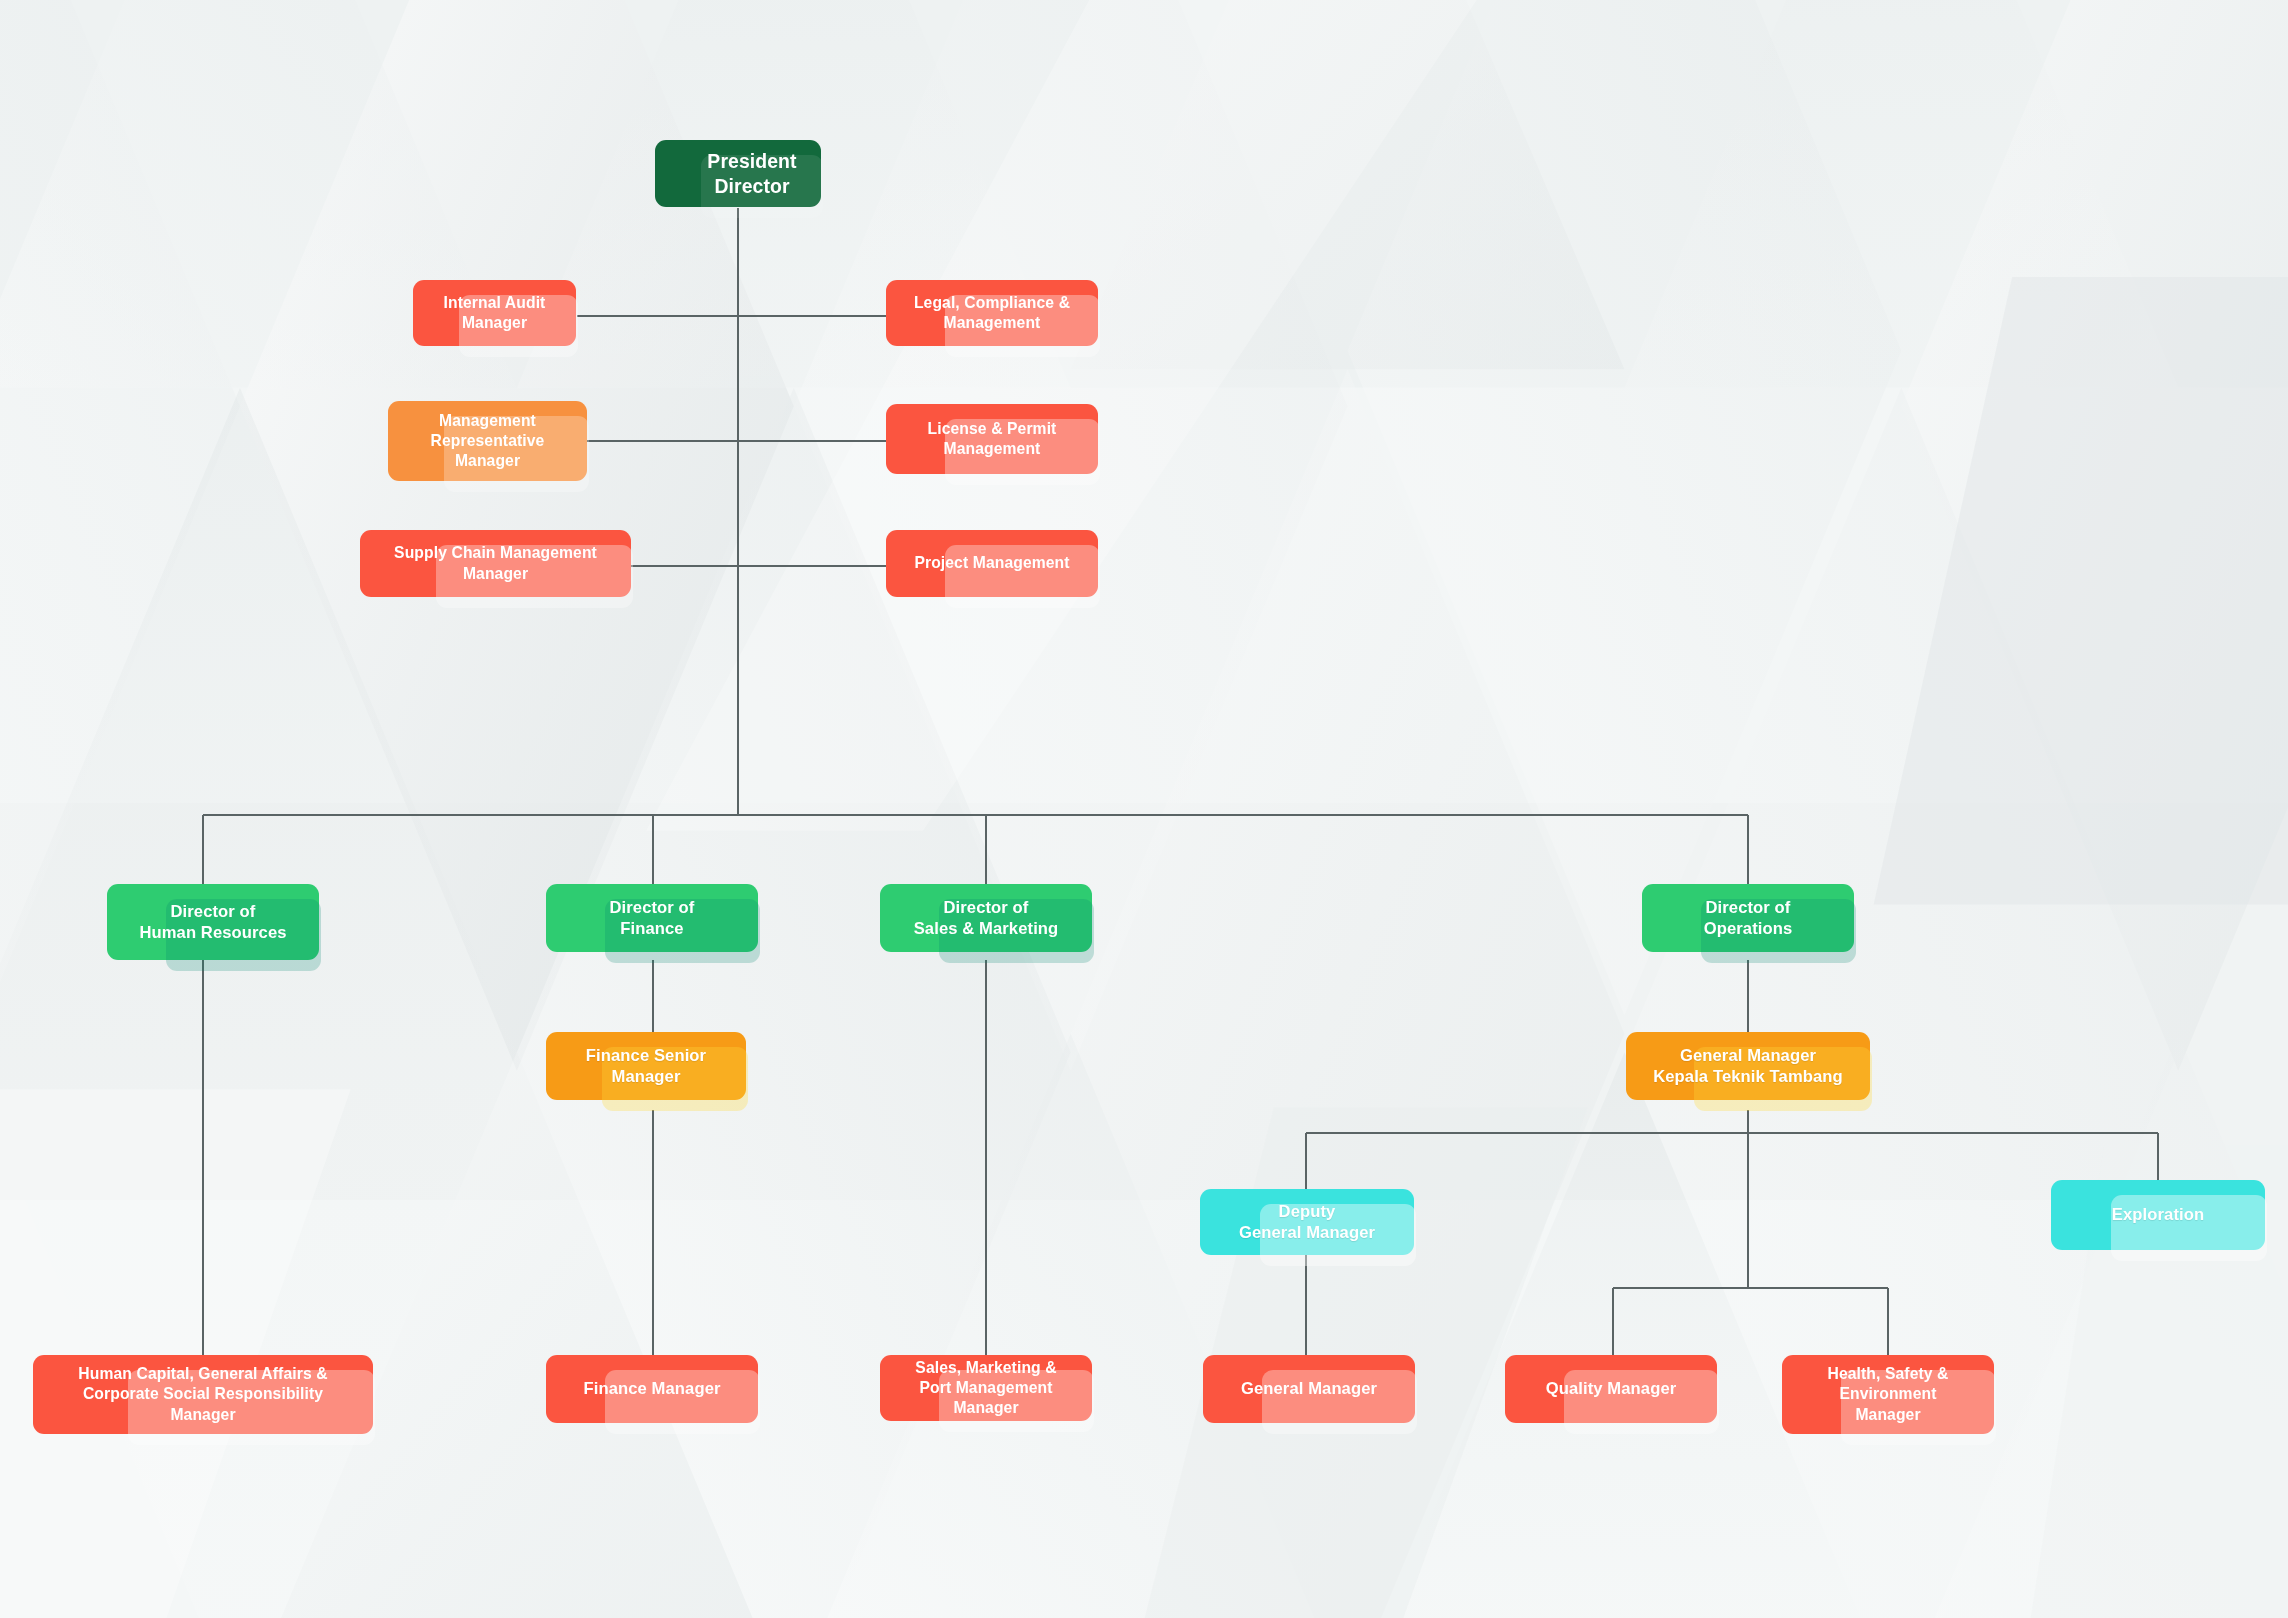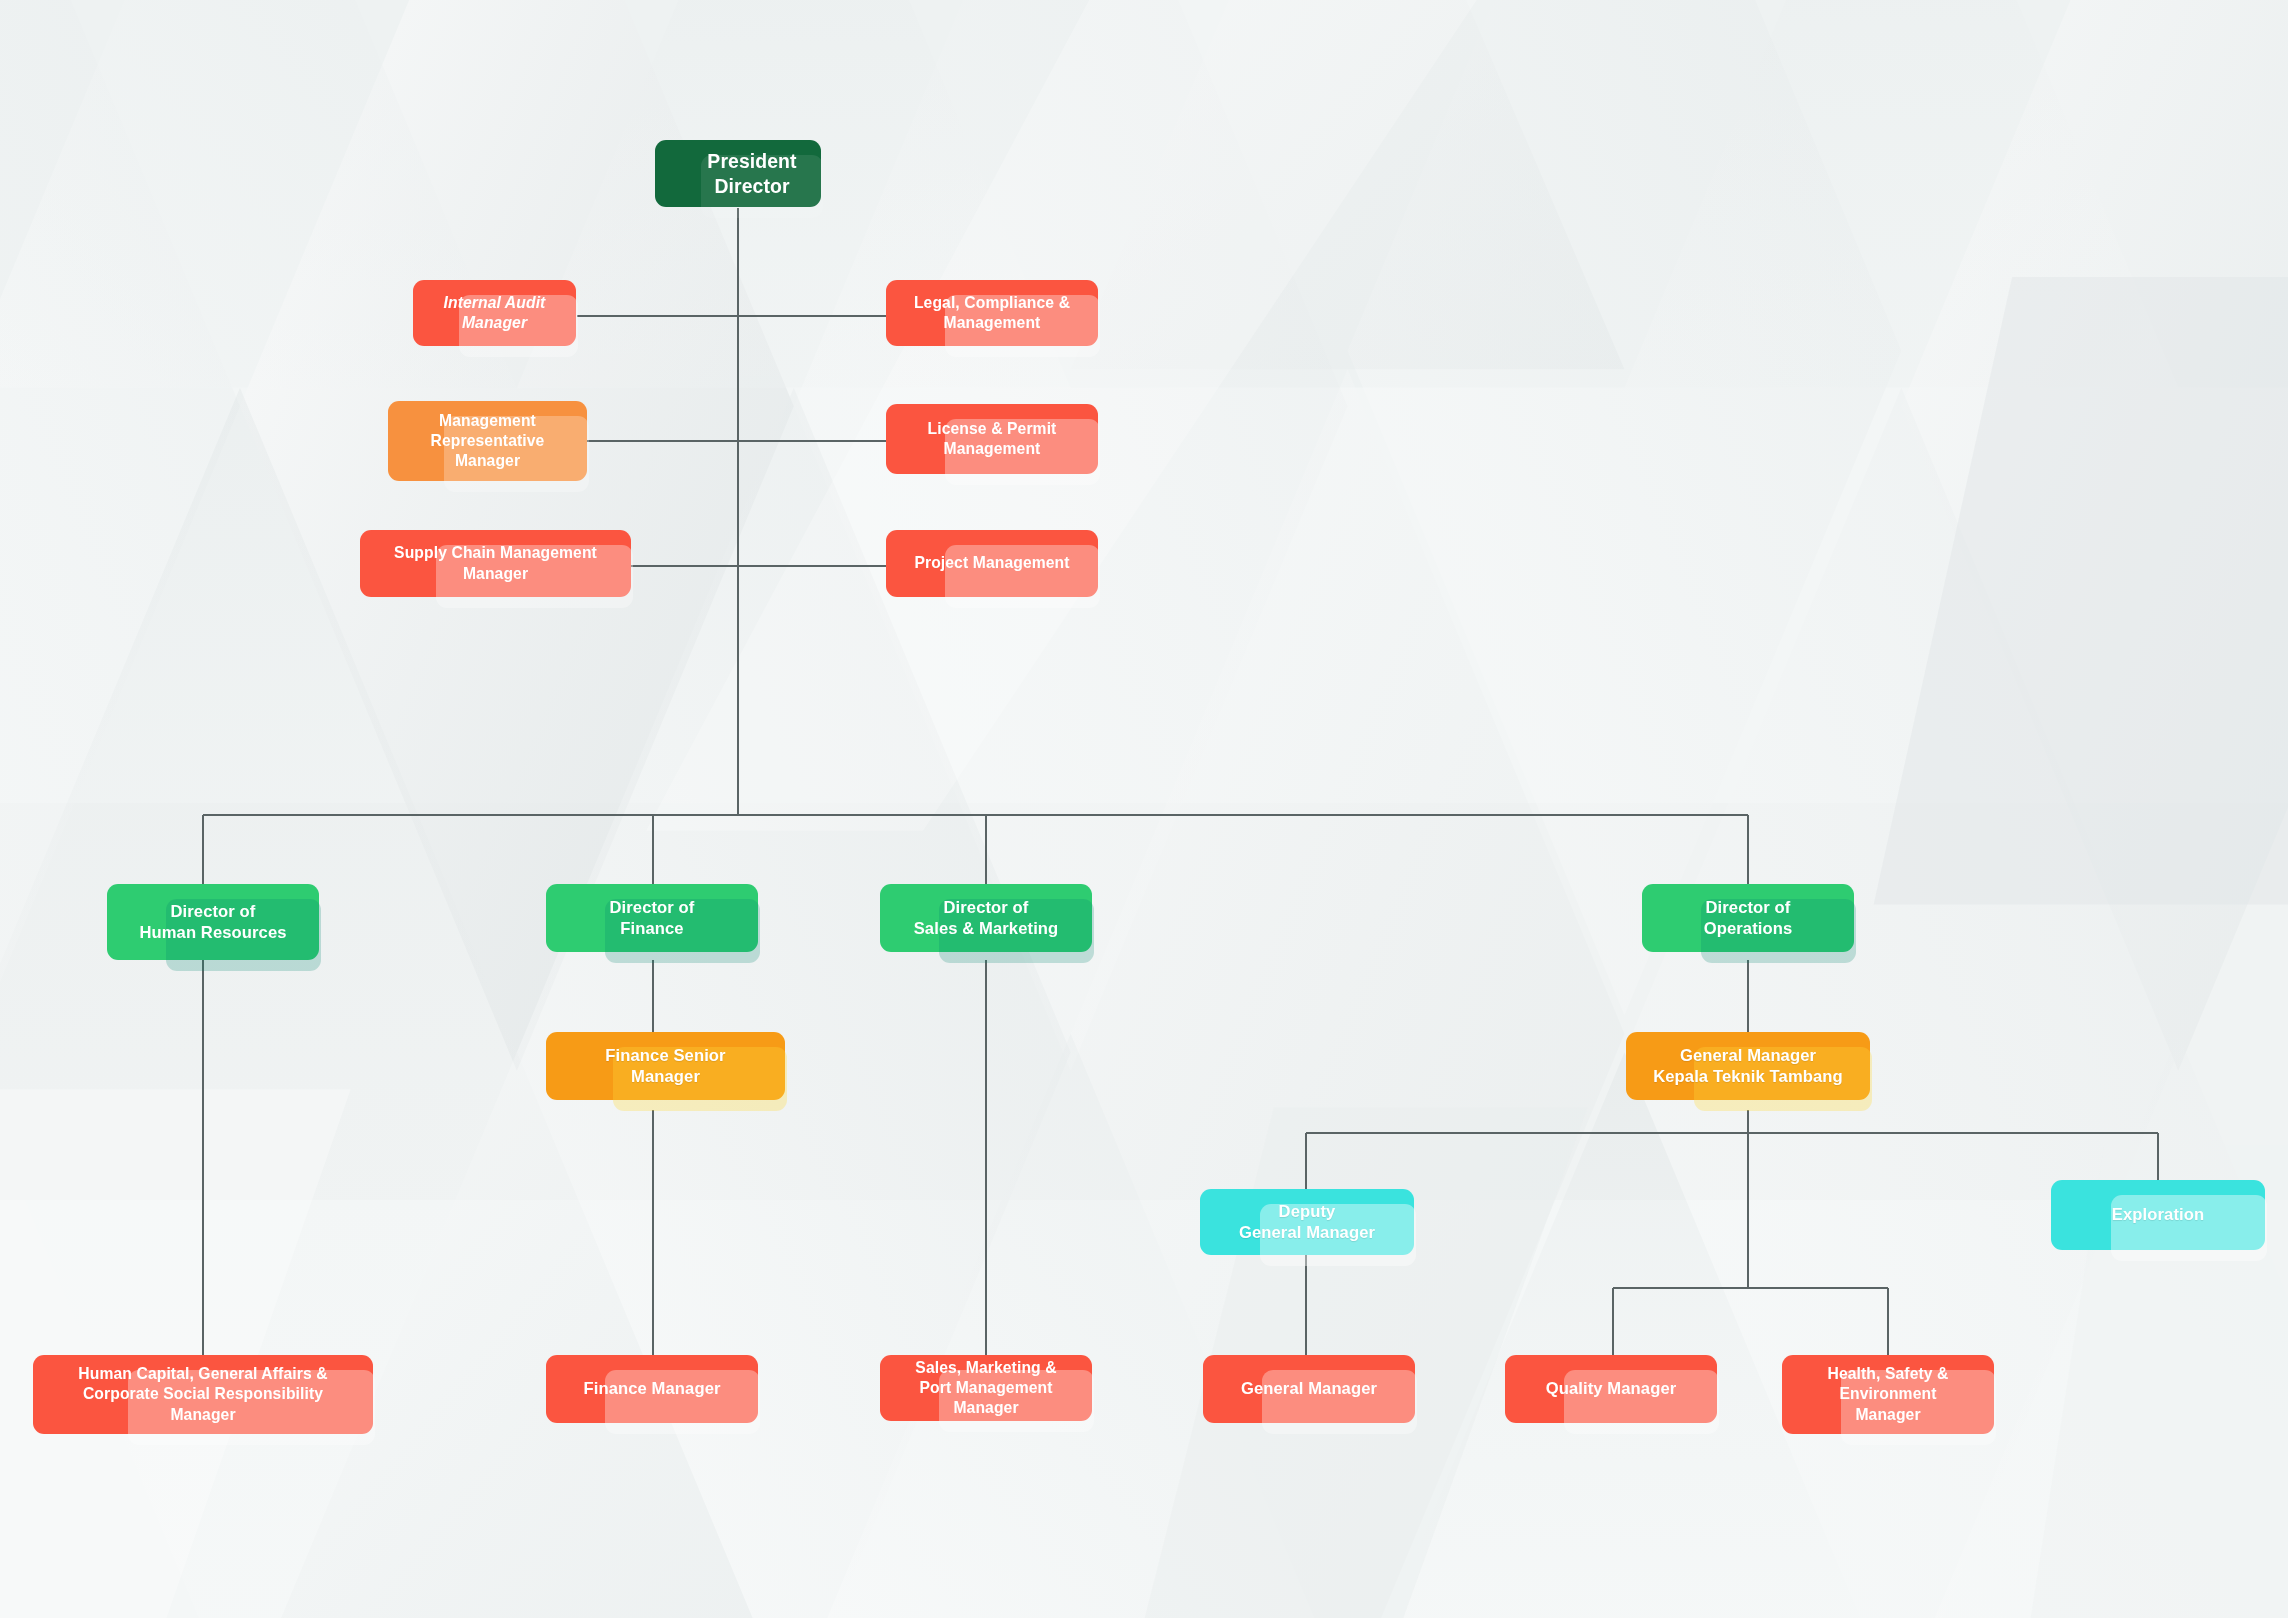--- a/index.html
+++ b/index.html
@@ -189,21 +189,21 @@
       <line x1="1748" y1="1395" x2="1748" y2="1468"></line>
       <line x1="2046" y1="1395" x2="2046" y2="1468"></line>
     </g>
   </svg>
 
   <div class="node dark-green" style="left:655px; top:140px; width:166px; height:67px; font-size:19.4px;">
     <span class="pane"></span>
     <span class="label">President<br>Director</span>
   </div>
 
-  <div class="node red" style="left:413px; top:280px; width:163px; height:66px; font-size:15.7px;font-style:italic;">
+  <div class="node red" style="left:413px; top:280px; width:163px; height:66px; font-size:15.7px;">
     <span class="pane"></span>
     <span class="label">Internal Audit<br>Manager</span>
   </div>
 
   <div class="node orange-soft" style="left:388px; top:401px; width:199px; height:80px; font-size:15.7px;">
     <span class="pane"></span>
     <span class="label">Management<br>Representative<br>Manager</span>
   </div>
 
   <div class="node red" style="left:360px; top:530px; width:271px; height:67px; font-size:15.7px;">
@@ -239,21 +239,21 @@
   <div class="node green" style="left:880px; top:884px; width:212px; height:68px; font-size:16.6px;">
     <span class="pane"></span>
     <span class="label">Director of<br>Sales &amp; Marketing</span>
   </div>
 
   <div class="node green" style="left:1642px; top:884px; width:212px; height:68px; font-size:16.6px;">
     <span class="pane"></span>
     <span class="label">Director of<br>Operations</span>
   </div>
 
-  <div class="node orange" style="left:546px; top:1032px; width:239px; height:68px; font-size:16.6px;">
+  <div class="node orange" style="left:546px; top:1032px; width:200px; height:68px; font-size:16.6px;">
     <span class="pane"></span>
     <span class="label">Finance Senior<br>Manager</span>
   </div>
 
   <div class="node orange" style="left:1626px; top:1032px; width:244px; height:68px; font-size:16.6px;">
     <span class="pane"></span>
     <span class="label">General Manager<br>Kepala Teknik Tambang</span>
   </div>
 
   <div class="node cyan" style="left:1200px; top:1189px; width:214px; height:66px; font-size:16.6px;">

